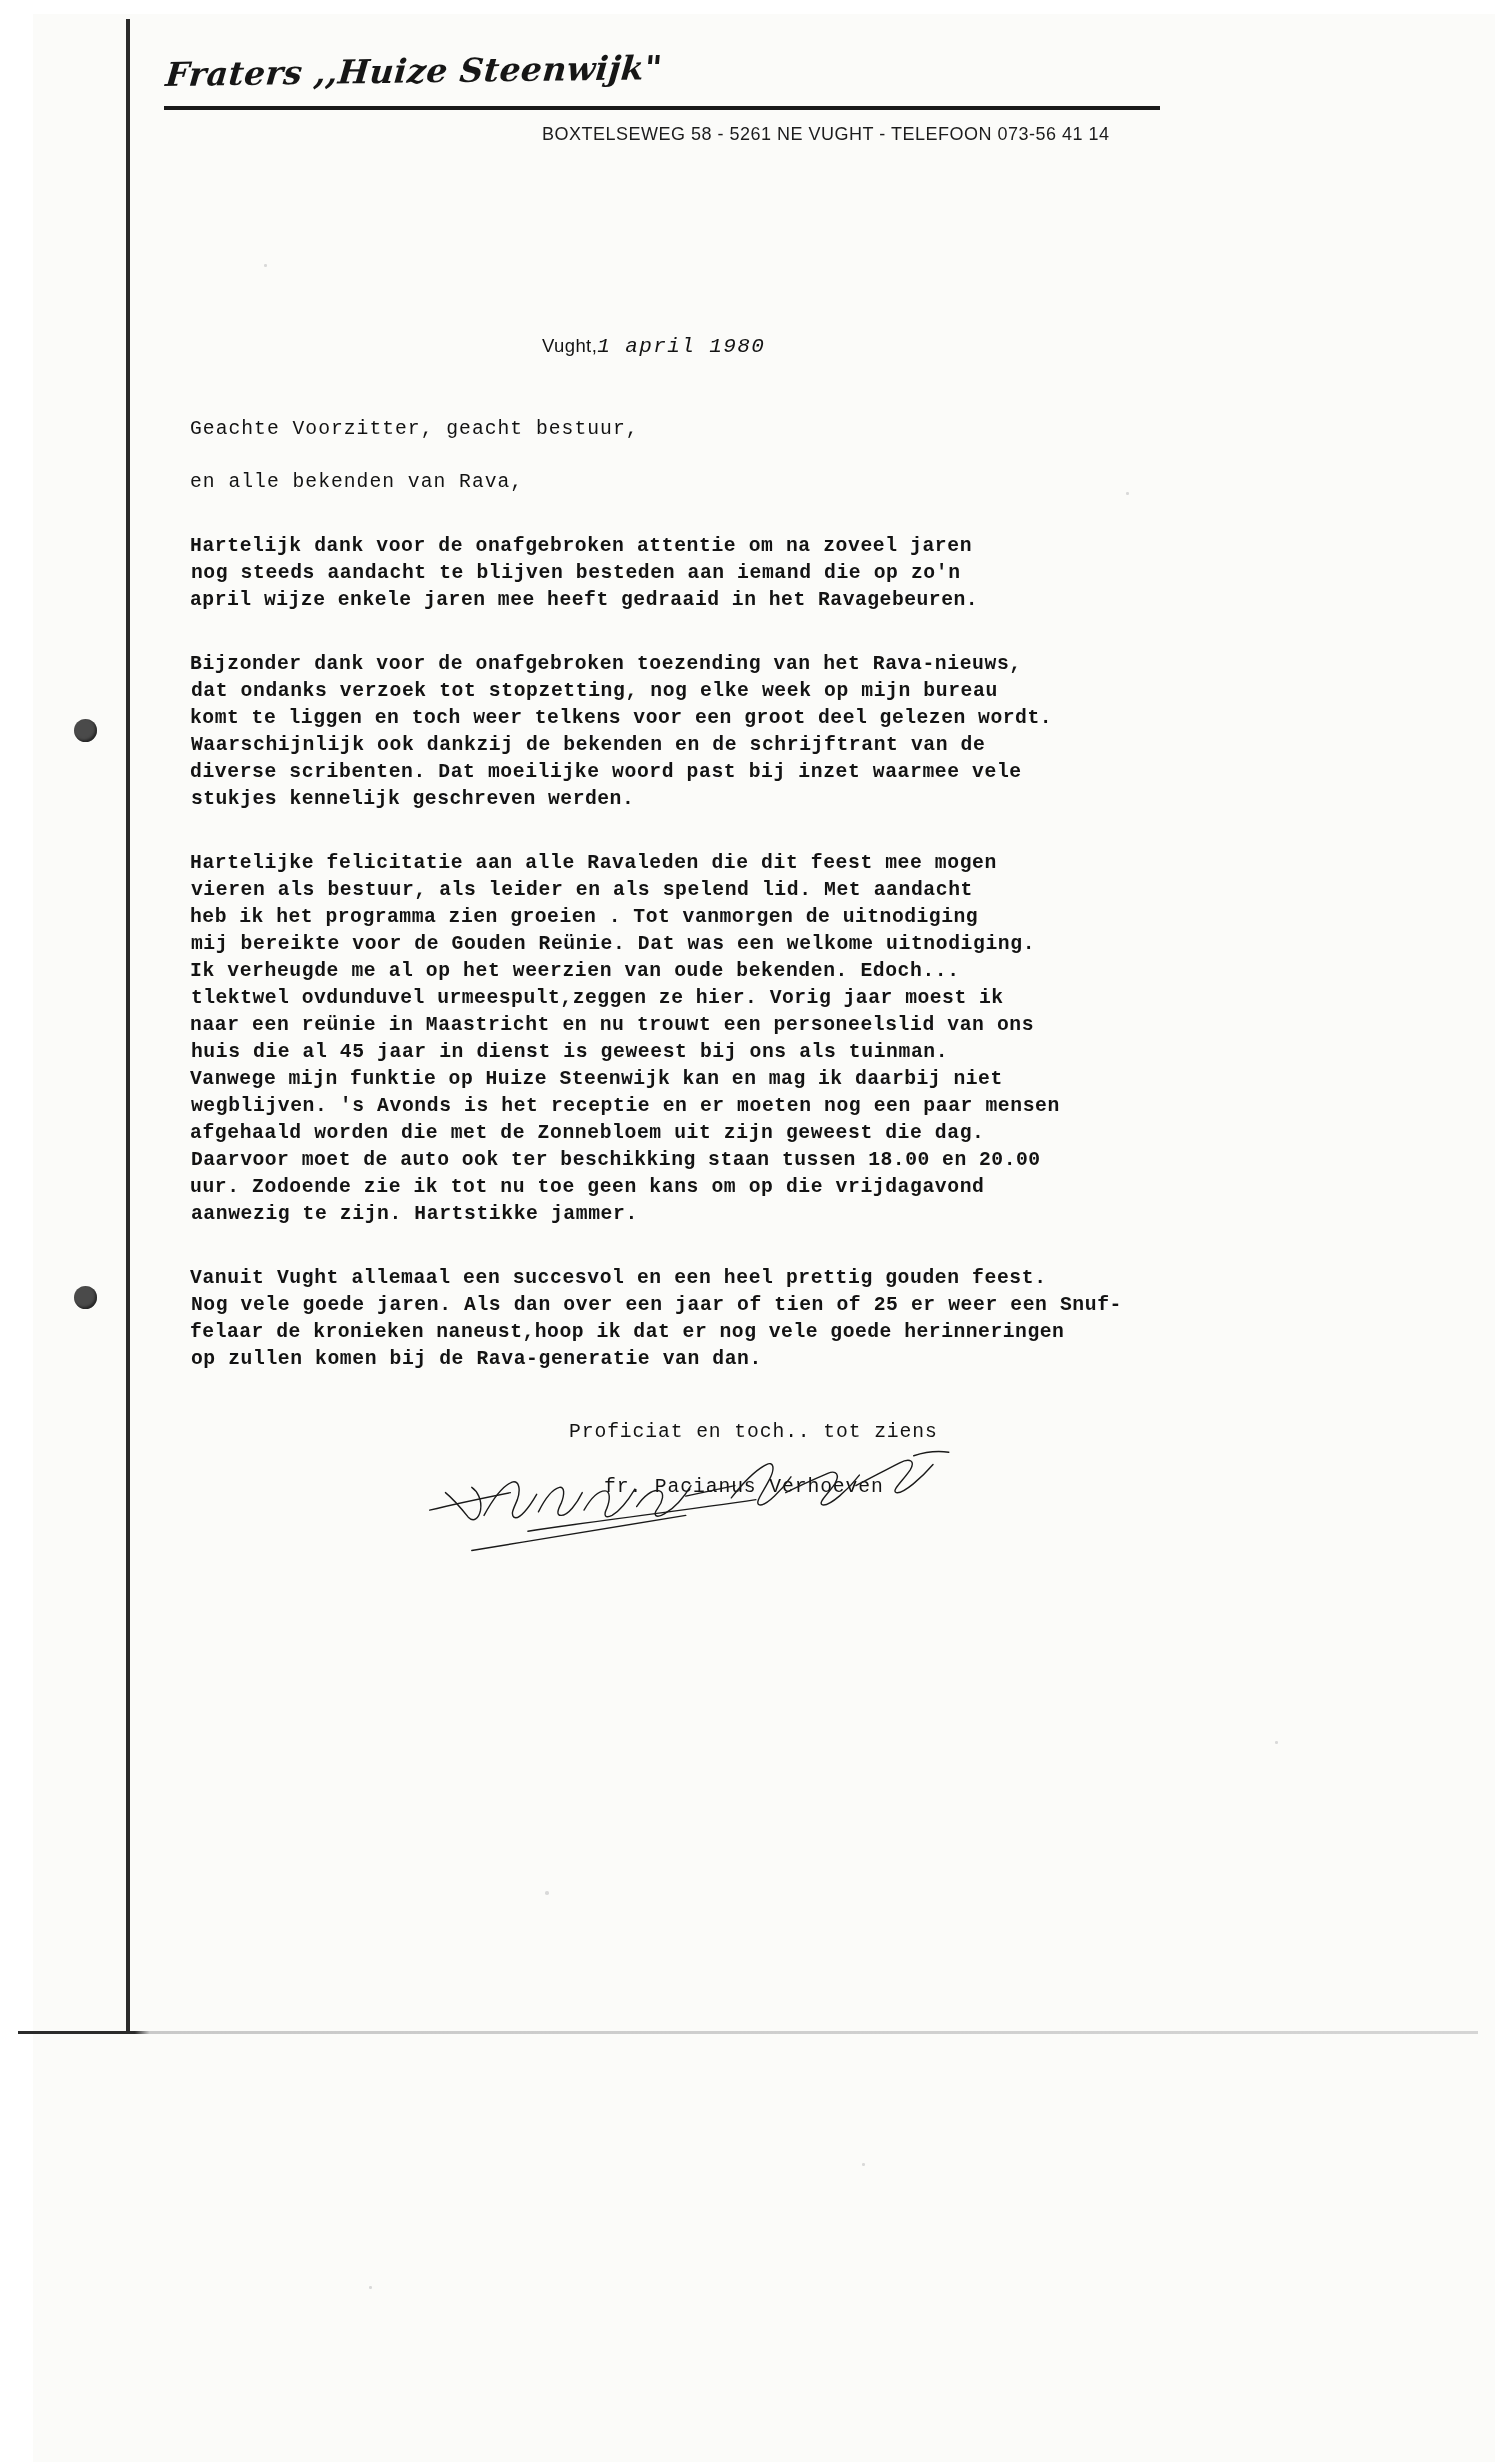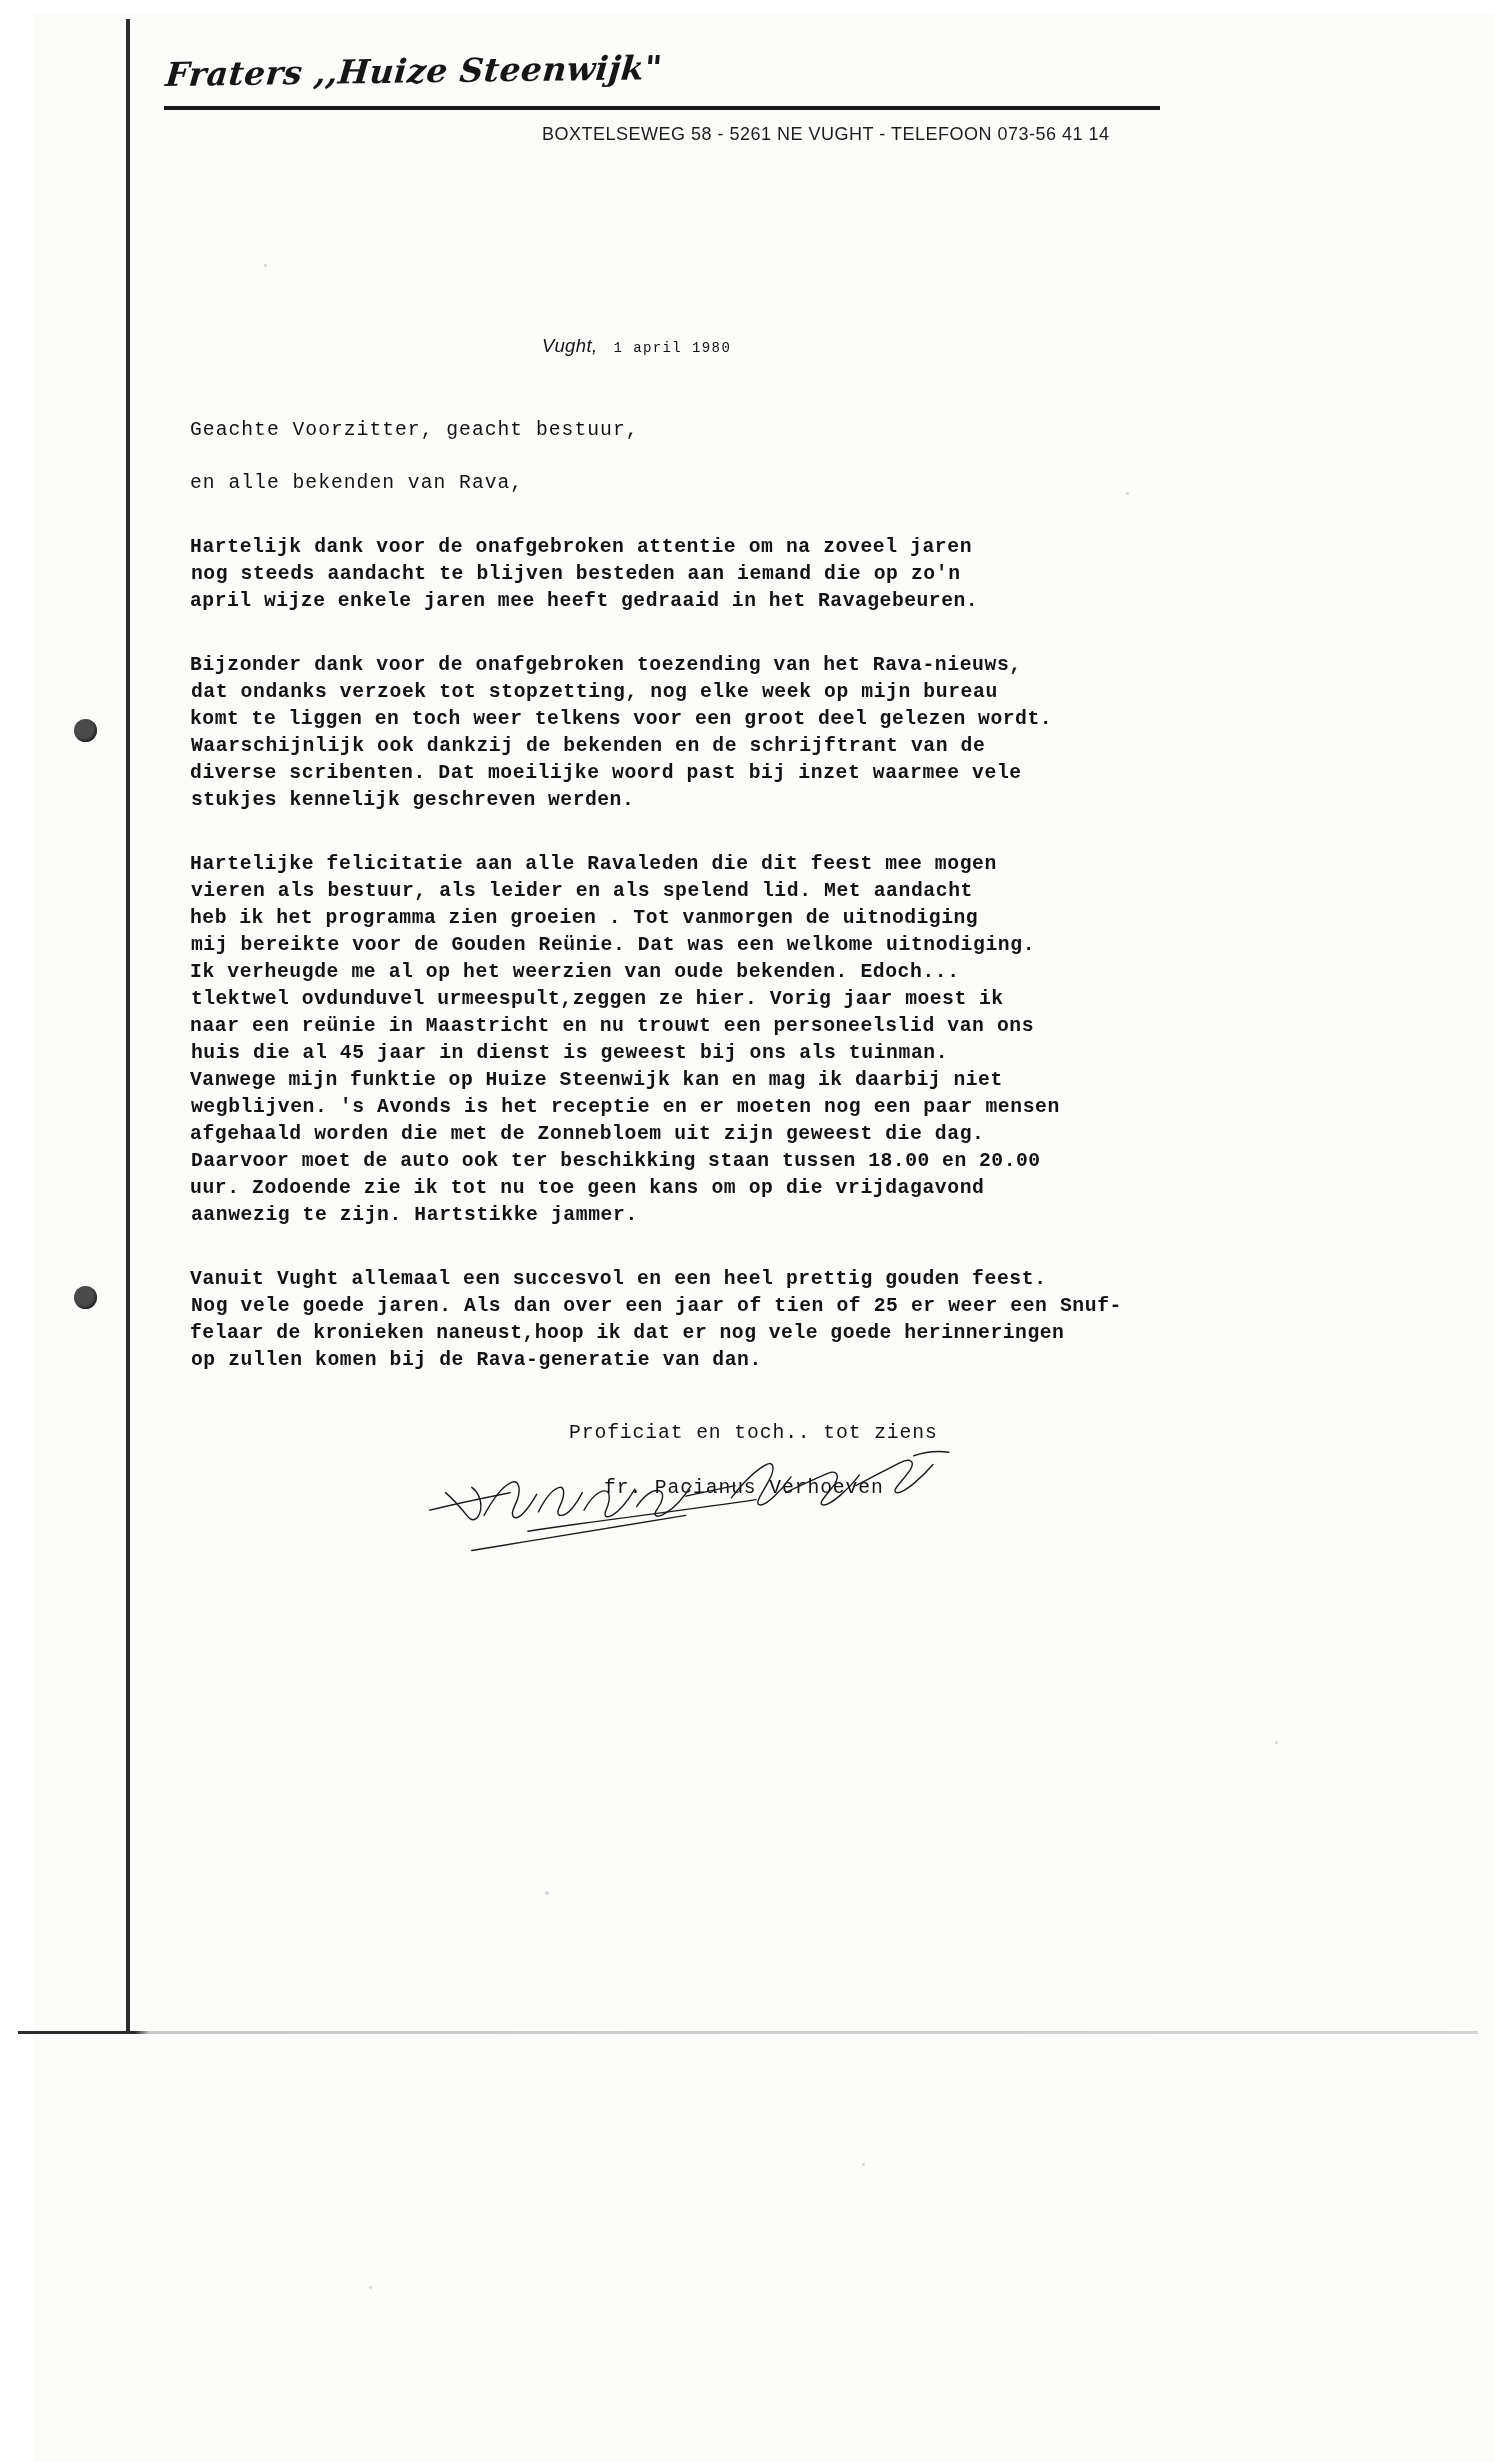--- a/index.html
+++ b/index.html
@@ -118,26 +118,25 @@
 
   .dateline {
     margin-left: 378px;
     margin-bottom: 55px;
     white-space: nowrap;
   }
   .dateline .city {
     font-family: "Liberation Sans", sans-serif;
     font-size: 18.5px;
     letter-spacing: 0.4px;
+  }
+  .dateline .date {
+    font-size: 21px;
+    letter-spacing: 1.4px;
     font-style: italic;
-  }
-  .dateline .date {
-    font-size: 14px;
-    letter-spacing: 1.4px;
-    margin-left: 16px;
   }
 
   .salutation {
     margin-left: 26px;
     letter-spacing: 1px;
   }
   .salutation .line { white-space: nowrap; }
   .salutation .line:last-child { margin-top: 26px; }
 
   .para {

